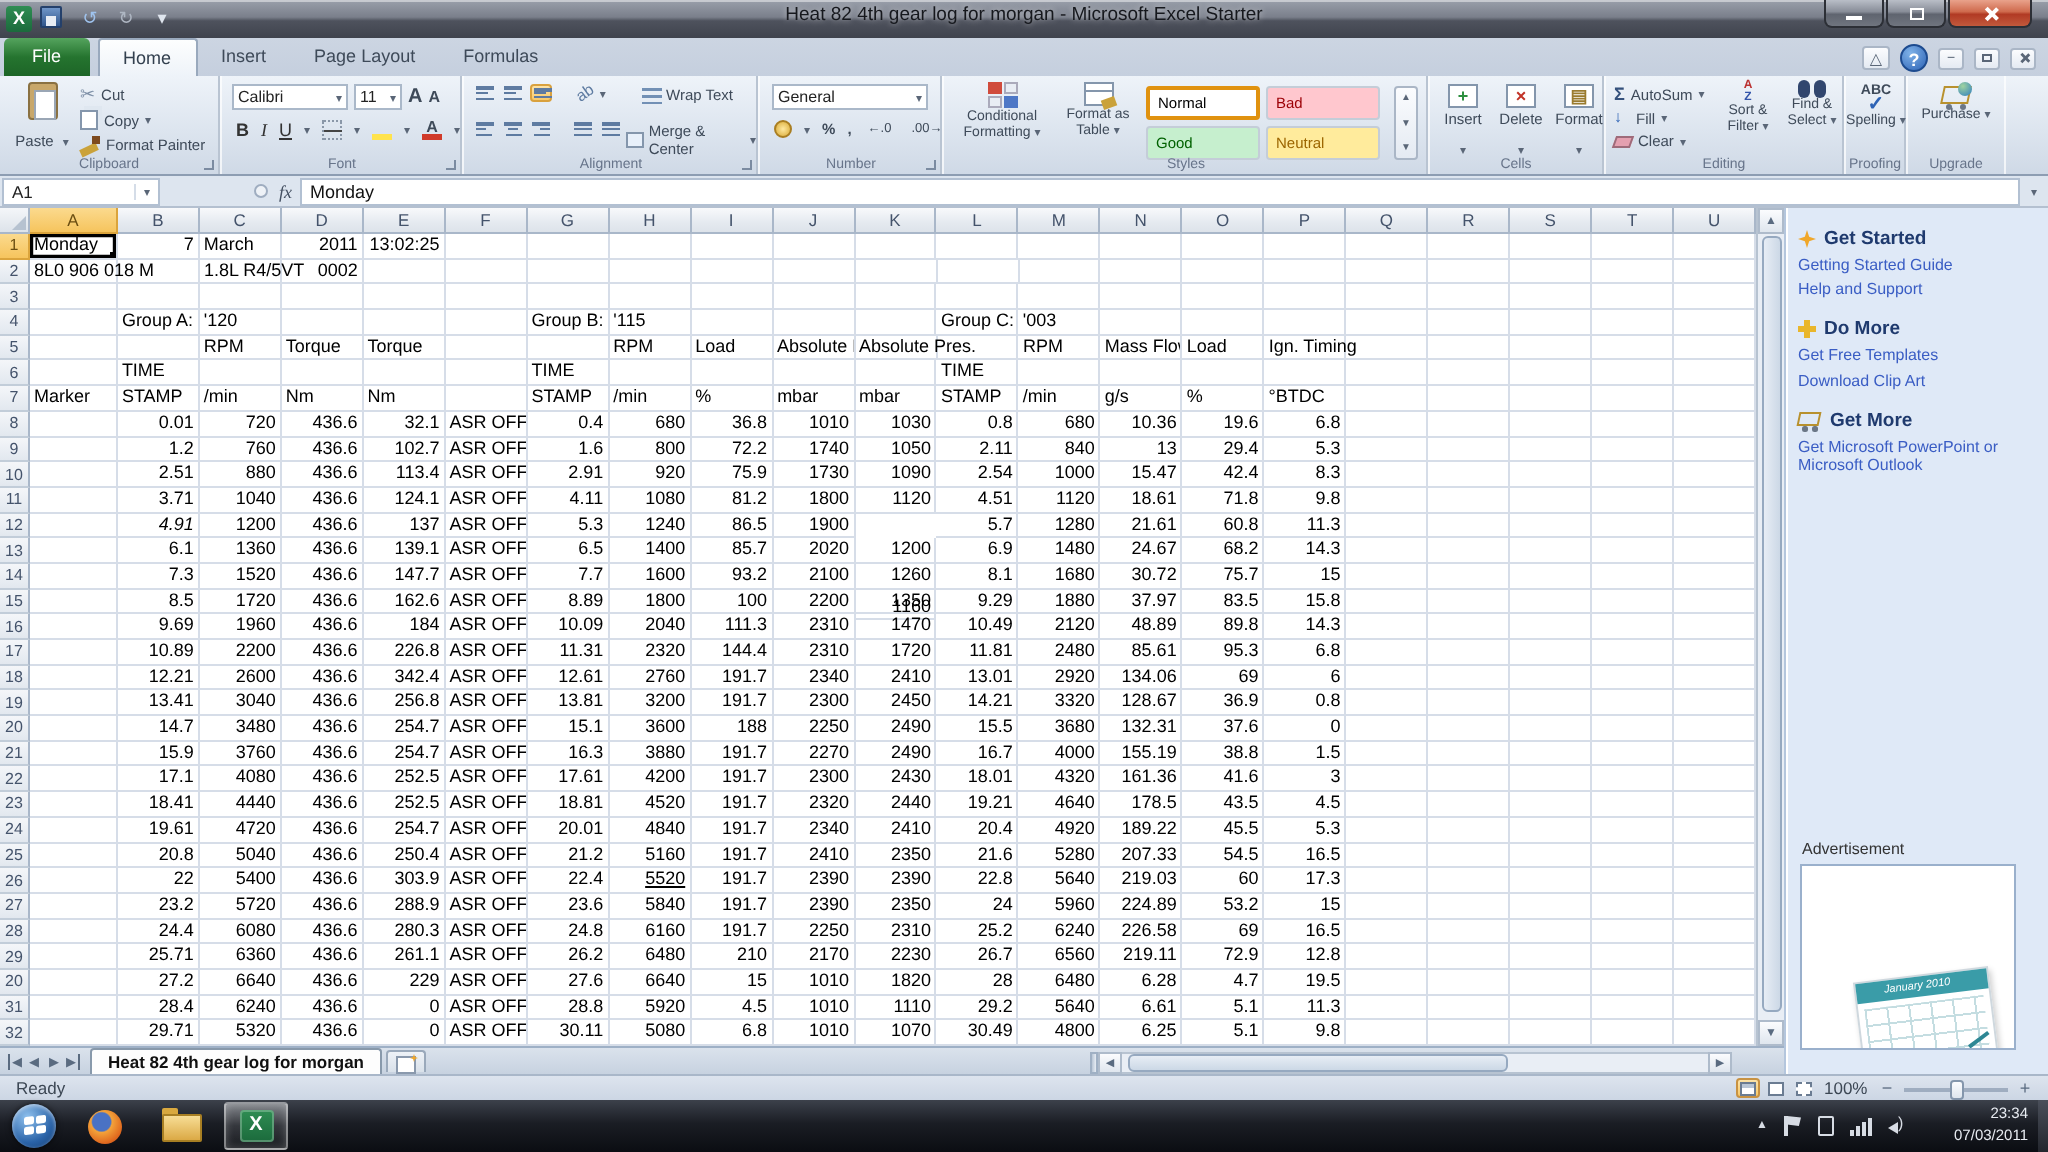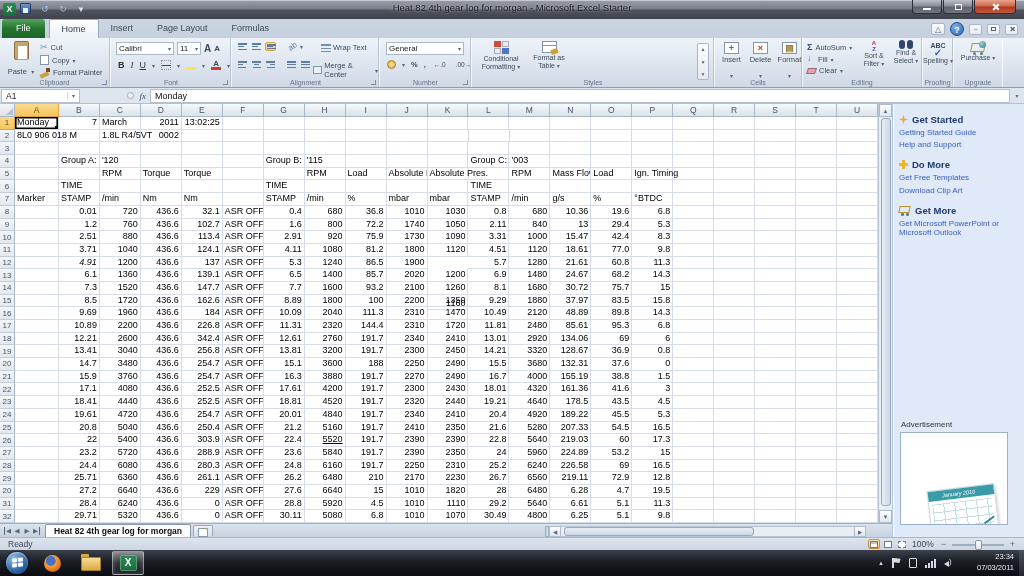--- a/index.html
+++ b/index.html
@@ -468,20 +468,26 @@
             <u></u>
             <u></u>
             <i></i>
           </div>
         <div class="two-line"><span>Conditional Formatting</span> <span class="dd">▾</span></div>
       </div>
       <div style="position:absolute;left:54px;top:3px;width:44px;text-align:center;">
         <div class="fat-ico" style="margin:0 auto 1px;"></div>
         <div class="two-line" style="width:44px;"><span>Format as Table</span> <span class="dd">▾</span></div>
       </div>
+      <div id="style-gallery">
+          <div class="stitem selected" style="background: rgb(255, 255, 255); color: rgb(0, 0, 0);">Normal</div>
+          <div class="stitem" style="background: rgb(255, 199, 206); color: rgb(156, 0, 6);">Bad</div>
+          <div class="stitem" style="background: rgb(198, 239, 206); color: rgb(0, 97, 0);">Good</div>
+          <div class="stitem" style="background: rgb(255, 235, 156); color: rgb(156, 101, 0);">Neutral</div>
+        </div>
       <div class="gal-scroll">
         <span>▲</span>
         <span>▼</span>
         <span>▼</span>
       </div>
       <div class="rg-label">Styles</div>
     </div>
 
     <div class="rg" id="g-cells">
       <div id="cells-btns">
@@ -802,21 +808,21 @@
           <div class="cell ra" style="width: 41px;">2.51</div>
           <div class="cell ra" style="width: 41px;">880</div>
           <div class="cell ra" style="width: 41px;">436.6</div>
           <div class="cell ra" style="width: 41px;">113.4</div>
           <div class="cell" style="width: 41px;">ASR OFF</div>
           <div class="cell ra" style="width: 41px;">2.91</div>
           <div class="cell ra" style="width: 41px;">920</div>
           <div class="cell ra" style="width: 41px;">75.9</div>
           <div class="cell ra" style="width: 41px;">1730</div>
           <div class="cell ra" style="width: 41px;">1090</div>
-          <div class="cell ra" style="width: 41px;">3.31</div>
+          <div class="cell ra" style="width: 41px;">2.54</div>
           <div class="cell ra" style="width: 41px;">1000</div>
           <div class="cell ra" style="width: 41px;">15.47</div>
           <div class="cell ra" style="width: 41px;">42.4</div>
           <div class="cell ra" style="width: 41px;">8.3</div>
           <div class="cell" style="width: 41px;"></div>
           <div class="cell" style="width: 41px;"></div>
           <div class="cell" style="width: 41px;"></div>
           <div class="cell" style="width: 41px;"></div>
           <div class="cell" style="width: 41px;"></div>
         </div>
@@ -829,21 +835,21 @@
           <div class="cell ra" style="width: 41px;">124.1</div>
           <div class="cell" style="width: 41px;">ASR OFF</div>
           <div class="cell ra" style="width: 41px;">4.11</div>
           <div class="cell ra" style="width: 41px;">1080</div>
           <div class="cell ra" style="width: 41px;">81.2</div>
           <div class="cell ra" style="width: 41px;">1800</div>
           <div class="cell ra" style="width: 41px;">1120</div>
           <div class="cell ra" style="width: 41px;">4.51</div>
           <div class="cell ra" style="width: 41px;">1120</div>
           <div class="cell ra" style="width: 41px;">18.61</div>
-          <div class="cell ra" style="width: 41px;">77.0</div>
+          <div class="cell ra" style="width: 41px;">71.8</div>
           <div class="cell ra" style="width: 41px;">9.8</div>
           <div class="cell" style="width: 41px;"></div>
           <div class="cell" style="width: 41px;"></div>
           <div class="cell" style="width: 41px;"></div>
           <div class="cell" style="width: 41px;"></div>
           <div class="cell" style="width: 41px;"></div>
         </div>
         <div class="grow">
           <div class="rn">12</div>
           <div class="cell" style="width: 44px;"></div>

